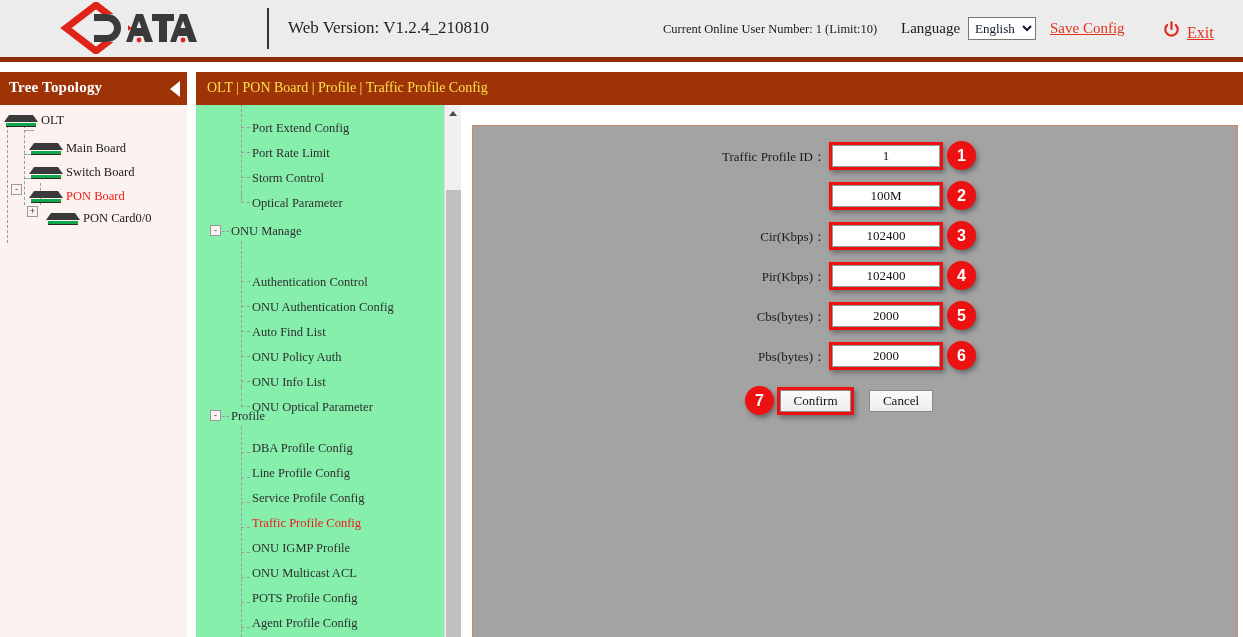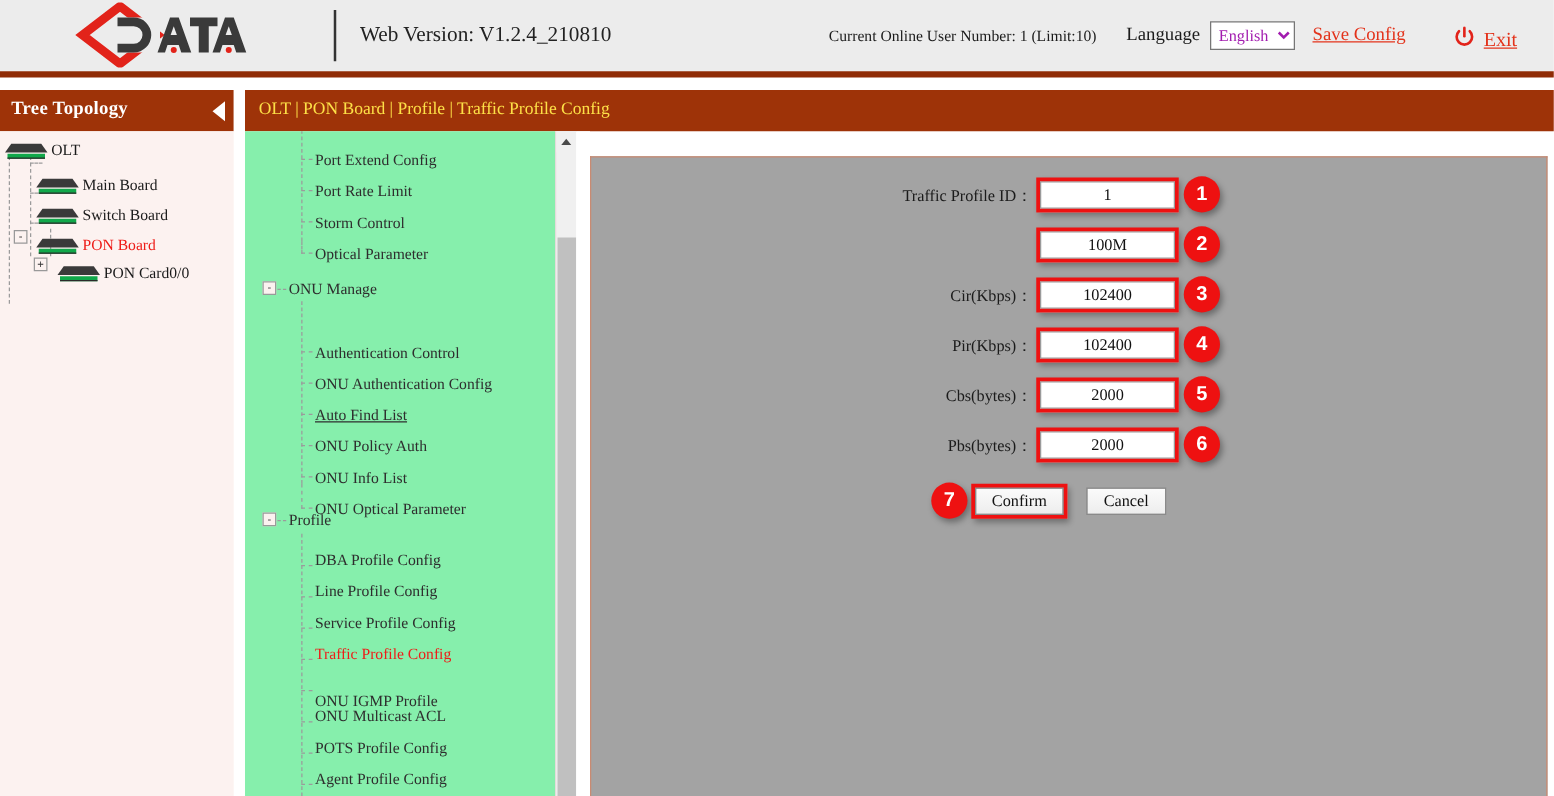--- a/index.html
+++ b/index.html
@@ -53,21 +53,21 @@
     white-space: nowrap;
   }
   #lang-select {
     position: absolute;
     left: 968px; top: 17px;
     width: 68px; height: 23px;
     font-family: "Liberation Serif", serif;
     font-size: 13px;
     border: 1px solid #767676;
     background: #ffffff;
-    color: #a21caf;
+    color: #0f172a;
     padding: 0 2px;
   }
   #save-config {
     position: absolute;
     left: 1050px; top: 20px;
     font-size: 15px;
     color: #e3331b;
     text-decoration: underline;
     white-space: nowrap;
     cursor: pointer;
@@ -497,21 +497,21 @@
 
   <div class="mvline" style="left:45px; top:136px; height:146px;"></div>
   <div class="mtick" style="left:45px; top:176px;"></div>
   <div class="mtick" style="left:45px; top:201px;"></div>
   <div class="mtick" style="left:45px; top:226px;"></div>
   <div class="mtick" style="left:45px; top:251px;"></div>
   <div class="mtick" style="left:45px; top:276px;"></div>
 
   <div class="mitem" style="left:56px; top:170px;">Authentication Control</div>
   <div class="mitem" style="left:56px; top:195px;">ONU Authentication Config</div>
-  <div class="mitem" style="left:56px; top:220px;text-decoration:underline;">Auto Find List</div>
+  <div class="mitem" style="left:56px; top:220px;">Auto Find List</div>
   <div class="mitem" style="left:56px; top:245px;">ONU Policy Auth</div>
   <div class="mitem" style="left:56px; top:270px;">ONU Info List</div>
   <div class="mtick" style="left:45px; top:301px;"></div>
   <div class="mvline" style="left:45px; top:282px; height:20px;"></div>
   <div class="mitem" style="left:56px; top:295px;">ONU Optical Parameter</div>
 
   <div class="mbox" style="left:14px; top:305px;">-</div>
   <div class="mtick" style="left:26px; top:311px; width:7px;"></div>
   <div class="mgroup" style="left:35px; top:304px;">Profile</div>
 
@@ -522,21 +522,21 @@
   <div class="mtick" style="left:45px; top:422px;"></div>
   <div class="mtick" style="left:45px; top:447px;"></div>
   <div class="mtick" style="left:45px; top:472px;"></div>
   <div class="mtick" style="left:45px; top:497px;"></div>
   <div class="mtick" style="left:45px; top:522px;"></div>
 
   <div class="mitem" style="left:56px; top:336px;">DBA Profile Config</div>
   <div class="mitem" style="left:56px; top:361px;">Line Profile Config</div>
   <div class="mitem" style="left:56px; top:386px;">Service Profile Config</div>
   <div class="mitem active" style="left:56px; top:411px;">Traffic Profile Config</div>
-  <div class="mitem" style="left:56px; top:436px;margin-top:13px;">ONU IGMP Profile</div>
+  <div class="mitem" style="left:56px; top:436px;">ONU IGMP Profile</div>
   <div class="mitem" style="left:56px; top:461px;">ONU Multicast ACL</div>
   <div class="mitem" style="left:56px; top:486px;">POTS Profile Config</div>
   <div class="mitem" style="left:56px; top:511px;">Agent Profile Config</div>
 </div>
 
 <div id="menu-scrollbar">
   <div id="sb-up"></div>
   <div id="sb-thumb"></div>
 </div>
 <div id="menu-right-gap"></div>

